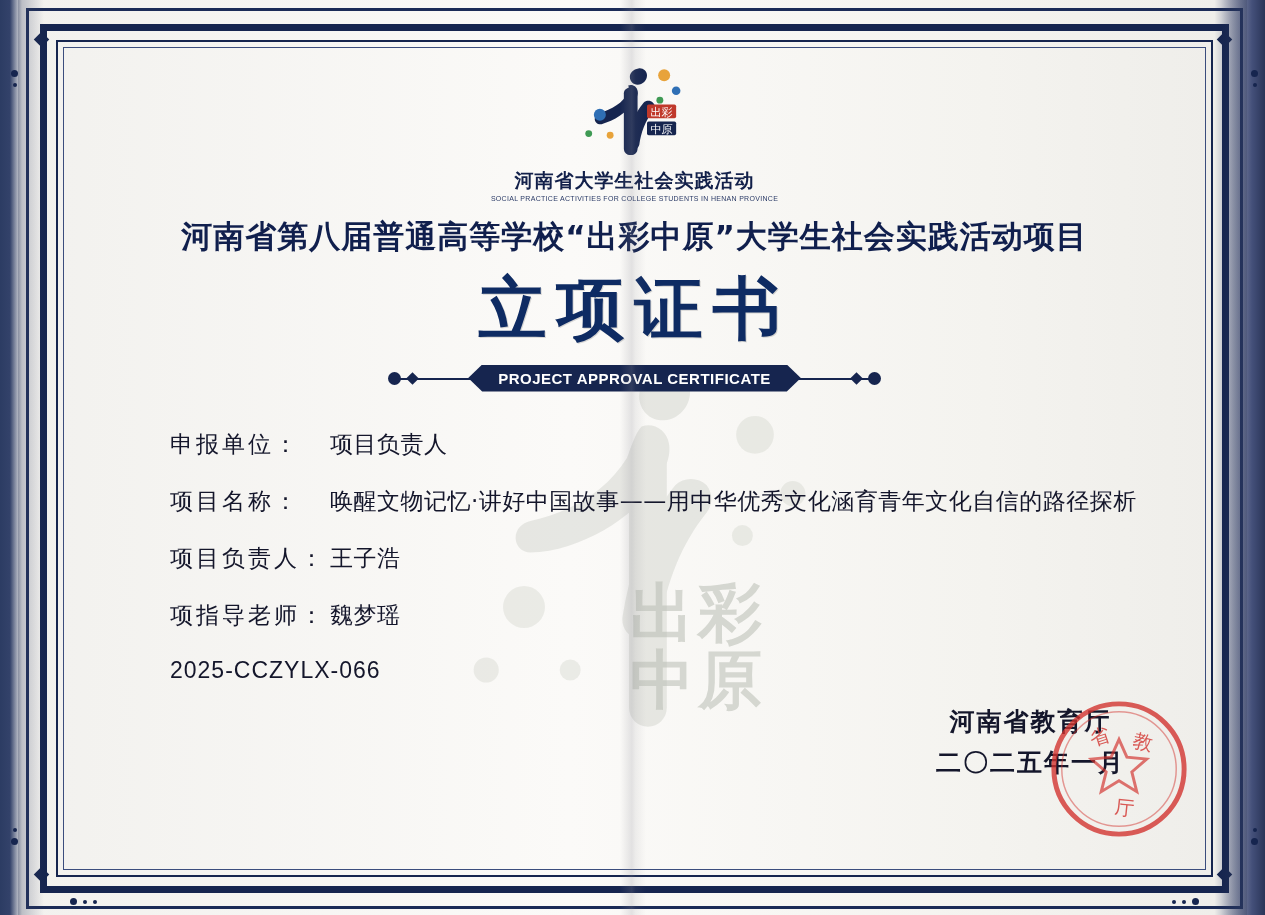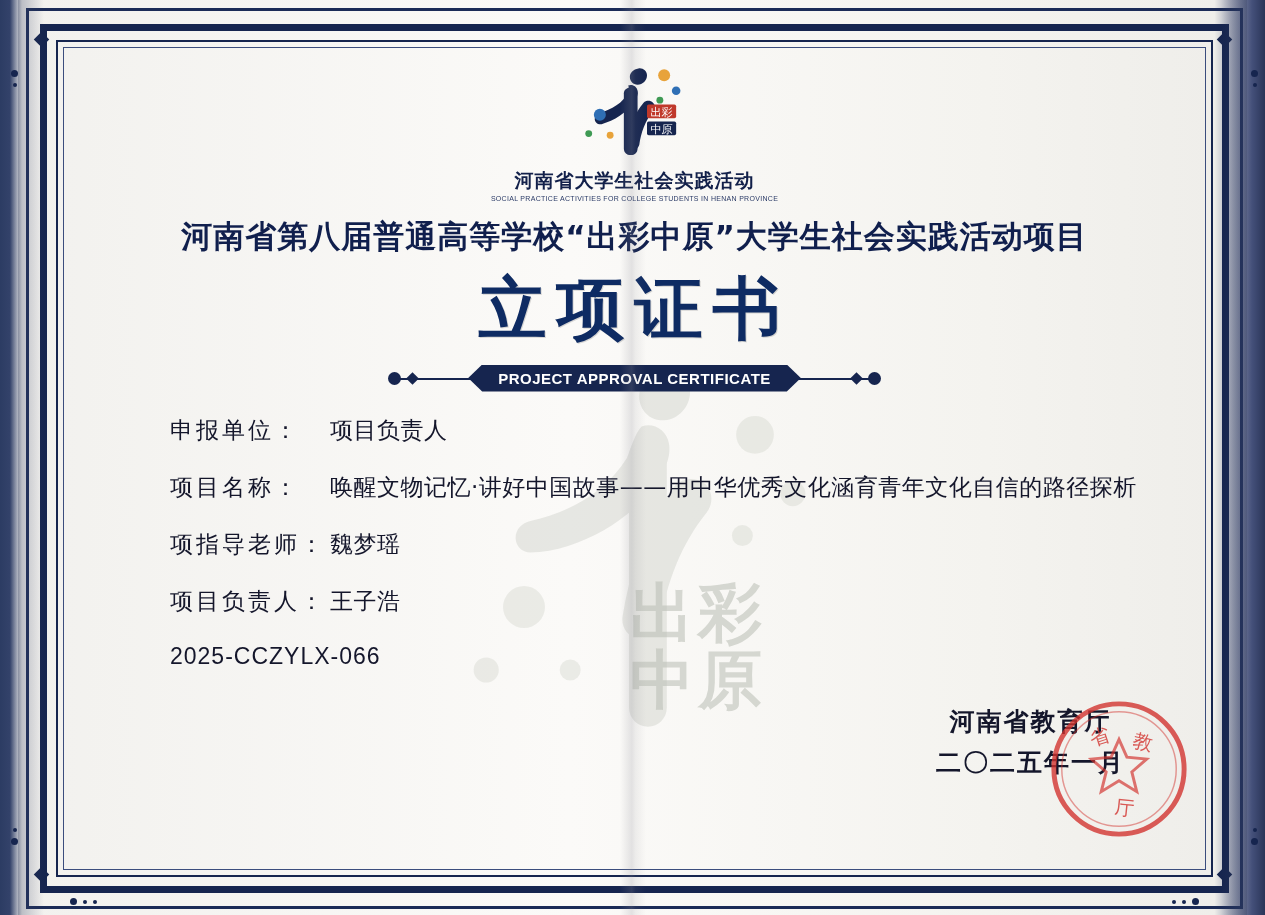--- a/index.html
+++ b/index.html
@@ -236,21 +236,21 @@
     font-family: "Liberation Sans", sans-serif;
     font-size: 15px;
     font-weight: bold;
     letter-spacing: 0.5px;
     padding: 5px 30px 5px 30px;
     z-index: 2;
     clip-path: polygon(14px 0, calc(100% - 14px) 0, 100% 50%, calc(100% - 14px) 100%, 14px 100%, 0 50%);
   }
 
   .fields {
-    margin-top: 20px;
+    margin-top: 34px;
     padding-left: 100px;
   }
   .field-row {
     display: flex;
     align-items: baseline;
     margin-bottom: 26px;
     font-family: "DejaVu Sans", sans-serif;
     font-size: 23px;
     color: #14162b;
   }
@@ -405,26 +405,26 @@
     <div class="fields">
       <div class="field-row">
         <span class="field-label">申报单位：</span>
         <span class="field-value">项目负责人</span>
       </div>
       <div class="field-row">
         <span class="field-label">项目名称：</span>
         <span class="field-value">唤醒文物记忆·讲好中国故事——用中华优秀文化涵育青年文化自信的路径探析</span>
       </div>
       <div class="field-row">
+        <span class="field-label">项目负责人：</span>
+        <span class="field-value">王子浩</span>
+      </div>
+      <div class="field-row">
         <span class="field-label">项指导老师：</span>
         <span class="field-value">魏梦瑶</span>
-      </div>
-      <div class="field-row">
-        <span class="field-label">项目负责人：</span>
-        <span class="field-value">王子浩</span>
       </div>
       <div class="field-row">
         <span class="field-value code">2025-CCZYLX-066</span>
       </div>
     </div>
 
     <div class="signature">
       <div>河南省教育厅</div>
       <div>二〇二五年一月</div>
     </div>

